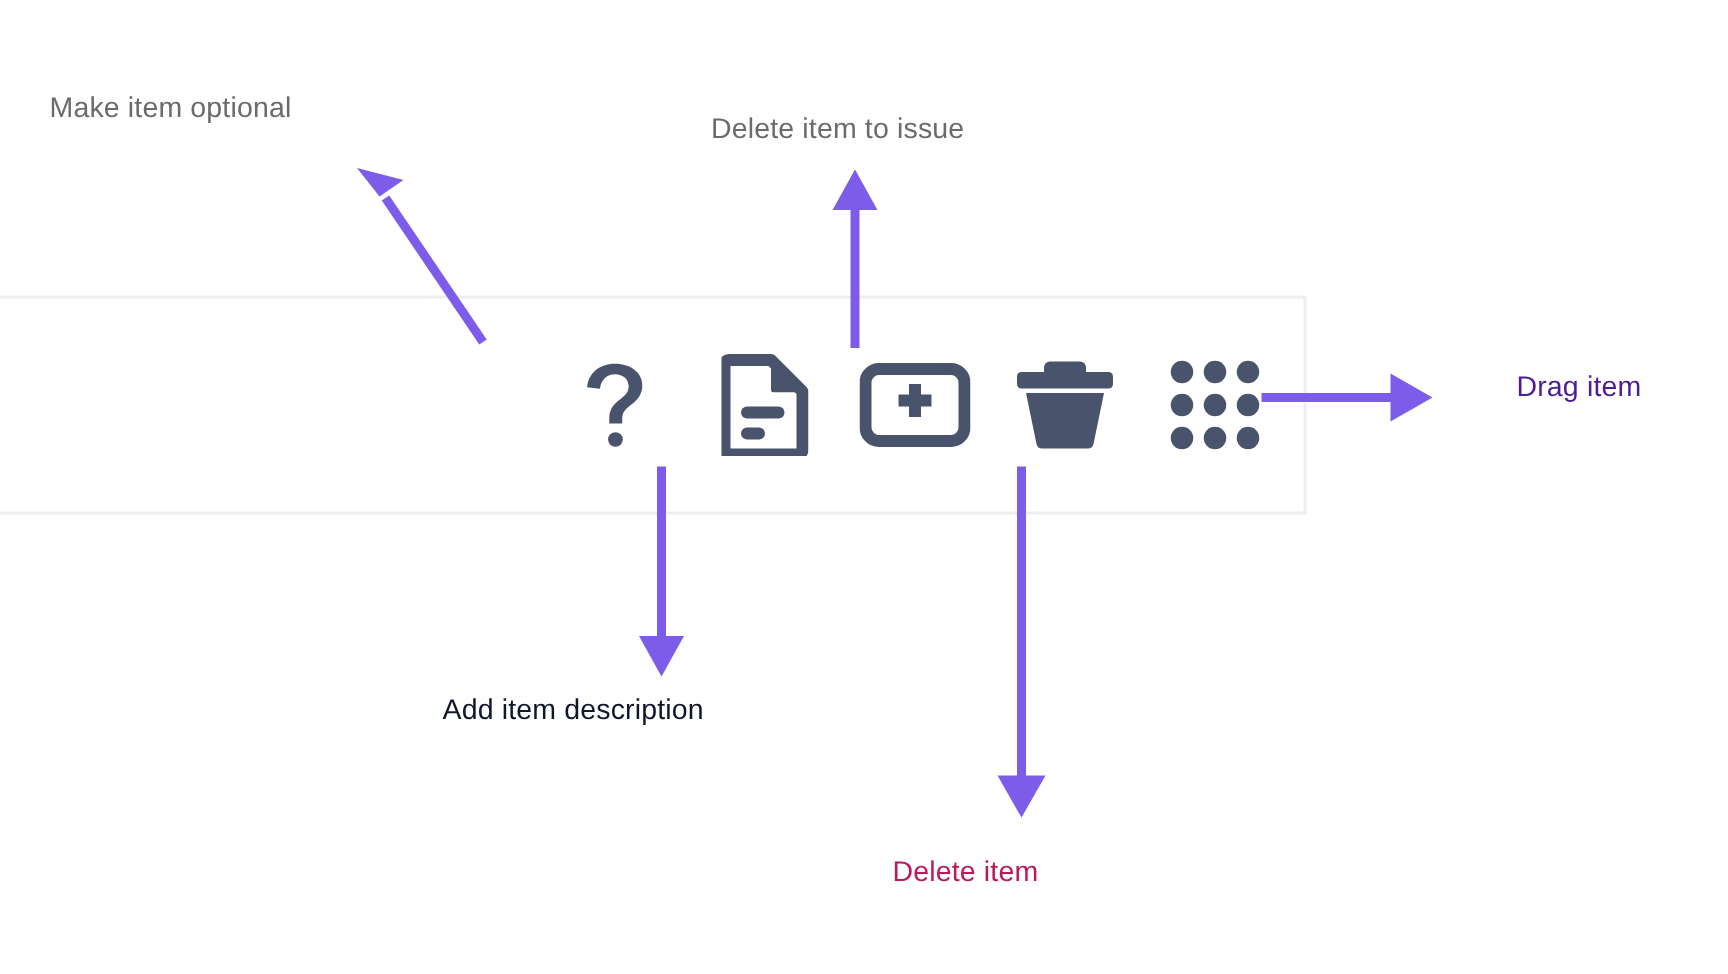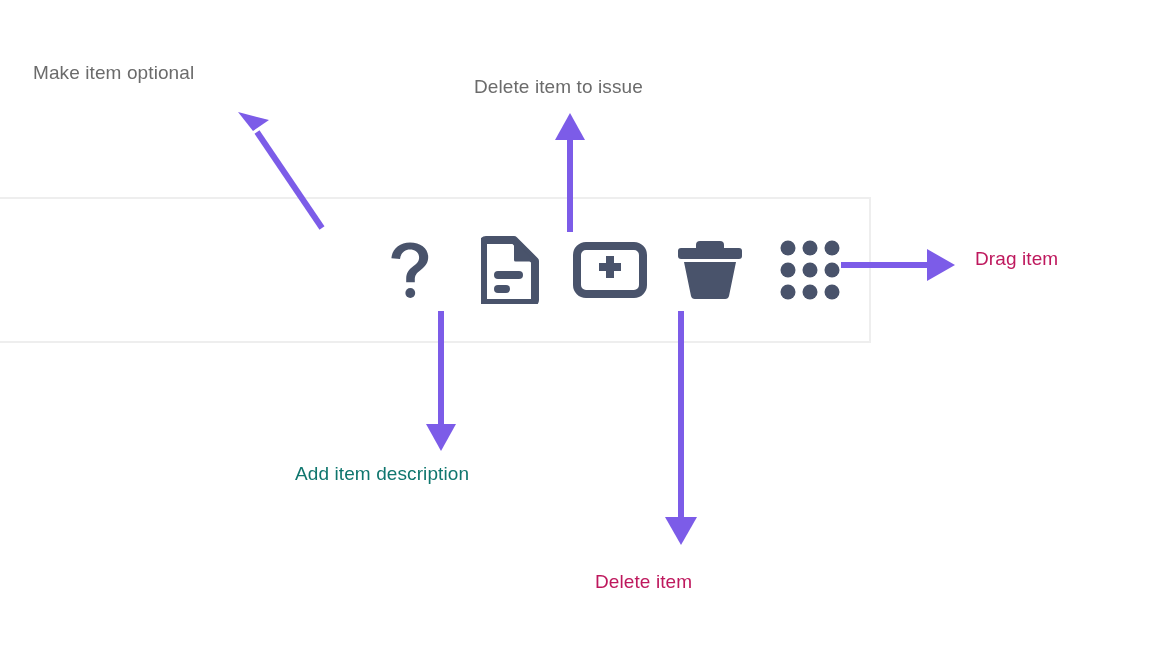--- a/index.html
+++ b/index.html
@@ -171,17 +171,17 @@
   <g>
     <line x1="841" y1="265" x2="928" y2="265" stroke="#7c5ce8" stroke-width="6"></line>
     <path d="M955 265 l-28 -16 0 32 z" fill="#7c5ce8"></path>
   </g>
 </svg>
 
 <div class="annotation-label" id="label-make-optional" style="color: rgb(107, 107, 107);">Make item optional</div>
 
 <div class="annotation-label" id="label-convert-issue" style="color: rgb(107, 107, 107);">Delete item to issue</div>
 
-<div class="annotation-label" id="label-add-description" style="color: #0f766e;">Add item description</div>
+<div class="annotation-label" id="label-add-description" style="color: #0f172a;">Add item description</div>
 
 <div class="annotation-label" id="label-delete-item" style="color: #be185d;">Delete item</div>
 
-<div class="annotation-label" id="label-drag-item" style="color: #be185d;">Drag item</div>
+<div class="annotation-label" id="label-drag-item" style="color: #4c1d95; margin-left: 36px;">Drag item</div>
 
 </body></html>

